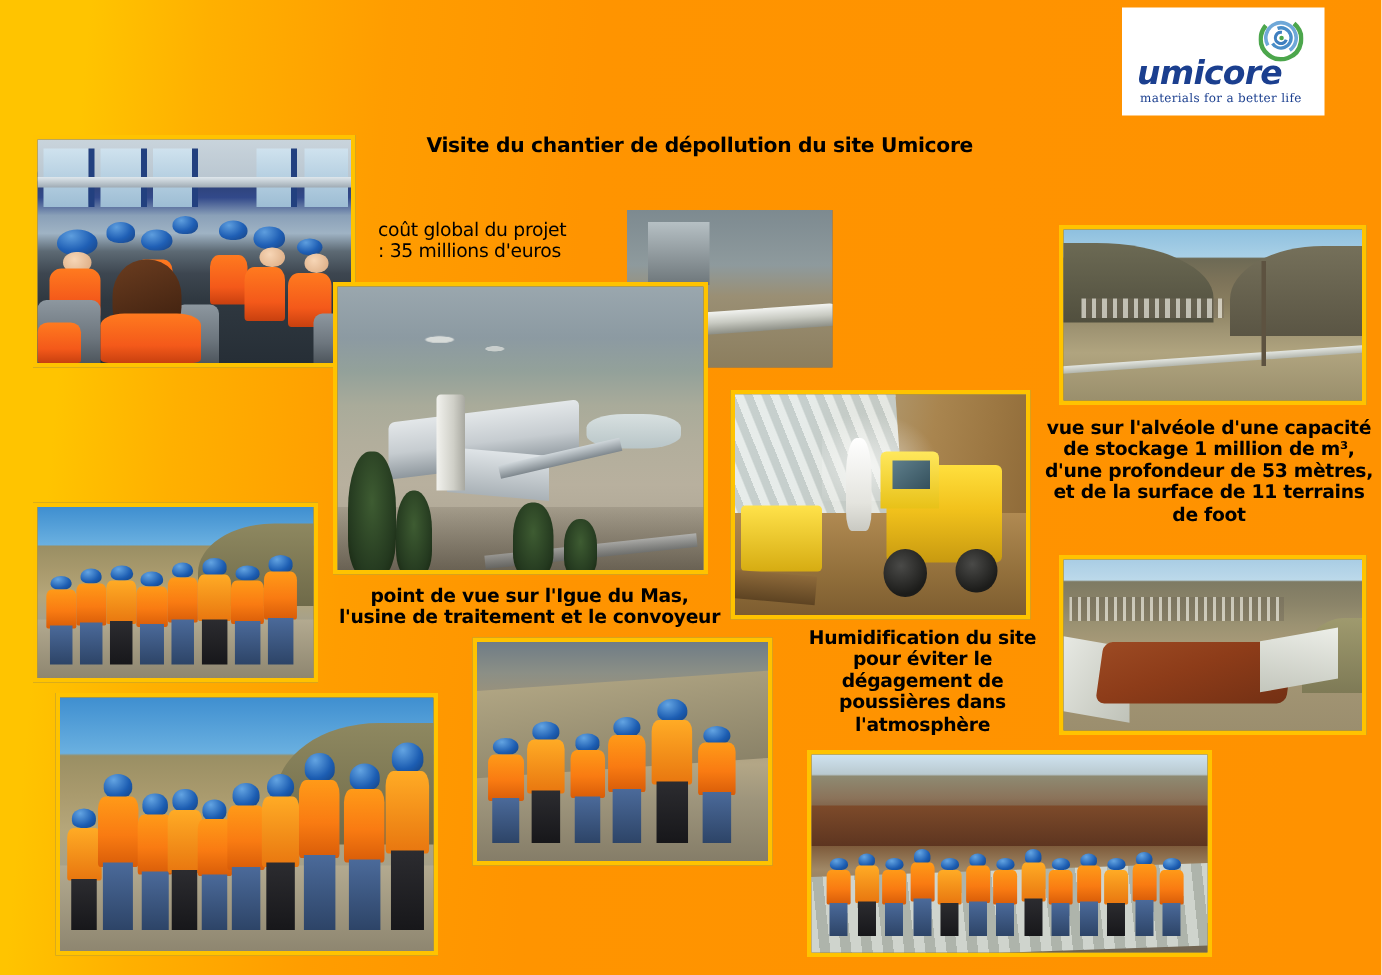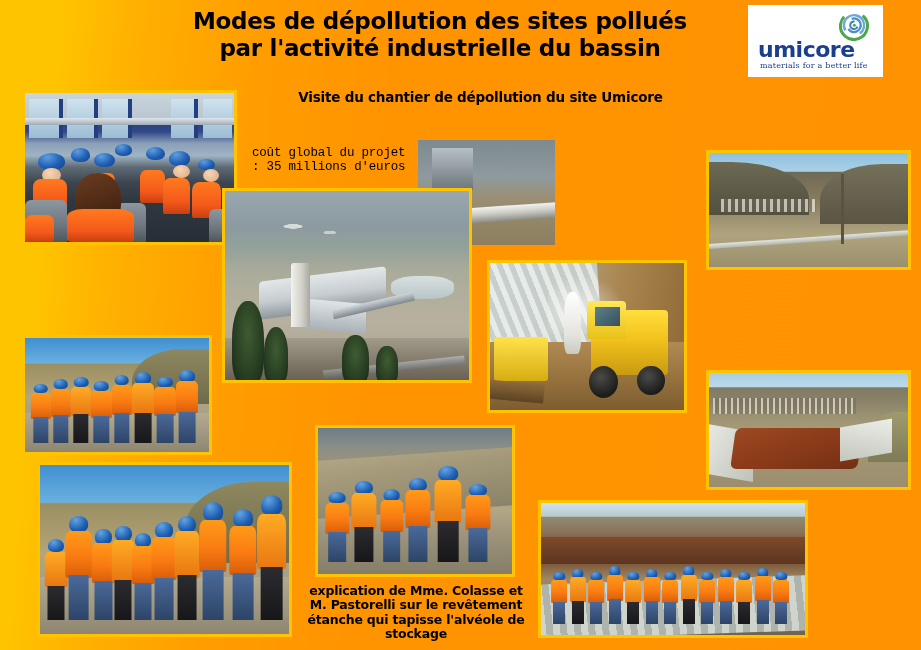--- a/index.html
+++ b/index.html
@@ -353,52 +353,50 @@
     position:absolute; left:748px; top:5px; width:135px; height:72px;
     background:#ffffff;
   }
   #logo .mark {
     position:absolute; right:14px; top:6px; width:30px; height:30px;
   }
   #logo .wordmark {
     position:absolute; left:10px; top:34px;
     font-family:"DejaVu Sans", sans-serif;
     font-weight:bold; font-size:22px; color:#1b3f8f;
-    letter-spacing:-0.5px; line-height:1;
+    letter-spacing:-0.5px; line-height:1;font-style:italic;
   }
   #logo .tagline {
     position:absolute; left:12px; top:56px;
     font-family:"DejaVu Serif", serif;
     font-size:8px; color:#1b3f8f;
     letter-spacing:0.2px;
   }
 </style>
 </head>
 <body>
 
 <div id="poster">
 
-  <div class="title" style="left:160px; top:8px; width:560px; font-size:23px;">Modes de dépollution des sites pollués
-par l'activité industrielle du bassin</div>
 
   <div id="logo">
     <div class="mark">
       <svg viewBox="0 0 40 40" width="40" height="40" style="width:100%;height:100%;">
         <path d="M20 2 A18 18 0 1 1 19.9 2 Z" fill="none" stroke="#4CA64C" stroke-width="4" stroke-dasharray="85 40" transform="rotate(40 20 20)"></path>
         <circle cx="20" cy="19" r="13.5" fill="none" stroke="#6fa8d8" stroke-width="3.2" stroke-dasharray="62 30" transform="rotate(150 20 19)"></circle>
         <circle cx="20" cy="19" r="9" fill="none" stroke="#4a8ec8" stroke-width="3" stroke-dasharray="40 22" transform="rotate(250 20 19)"></circle>
         <circle cx="20" cy="19" r="5" fill="none" stroke="#3f7fbf" stroke-width="2.8" stroke-dasharray="22 12" transform="rotate(20 20 19)"></circle>
         <circle cx="20.5" cy="19" r="2" fill="#4CA64C"></circle>
       </svg>
     </div>
     <div class="wordmark">umicore</div>
     <div class="tagline">materials for a better life</div>
   </div>
 
-  <div class="cap" style="left:268px; top:90px; width:425px; font-size:13.5px;">Visite du chantier de dépollution du site Umicore</div>
+  <div class="cap" style="left:254px; top:90px; width:425px; font-size:13.5px;">Visite du chantier de dépollution du site Umicore</div>
 
   <div class="photo frame" id="p-bus" style="left:22px; top:90px; width:215px; height:155px;">
     <div class="inner">
       <div class="win" style="left:2%; width:16%;"></div>
       <div class="win" style="left:20%; width:15%;"></div>
       <div class="win" style="left:37%; width:14%;"></div>
       <div class="win" style="left:70%; width:13%;"></div>
       <div class="win" style="left:85%; width:14%; border-right:none;"></div>
       <div class="rail"></div>
 
@@ -422,21 +420,21 @@
       <div class="seat" style="left:0%;  bottom:0; width:20%; height:28%;"></div>
       <div class="seat" style="left:44%; bottom:0; width:14%; height:26%;"></div>
       <div class="seat" style="left:88%; bottom:0; width:14%; height:22%;"></div>
 
       <div class="hair" style="left:24%; top:54%; width:22%; height:34%;"></div>
       <div class="vest" style="left:20%; bottom:0; width:32%; height:22%;"></div>
       <div class="vest" style="left:0%;  bottom:0; width:14%; height:18%;"></div>
     </div>
   </div>
 
-  <div class="cap" style="left:252px; top:146px; width:170px; font-size:12.5px; text-align:left; font-weight:normal;font-family:Liberation Mono, monospace;">coût global du projet
+  <div class="cap" style="left:252px; top:146px; width:170px; font-size:12.5px; text-align:left; font-weight:normal;">coût global du projet
 : 35 millions d'euros</div>
 
   <div class="photo" id="p-pipe" style="left:418px; top:140px; width:137px; height:105px;">
     <div class="inner">
       <div class="struct"></div>
       <div class="pipe"></div>
     </div>
   </div>
 
 
@@ -461,20 +459,25 @@
       <div class="convey"></div>
       <div class="convey2"></div>
       <div class="darkslope"></div>
       <div class="tree" style="left:3%;  width:13%; height:44%;"></div>
       <div class="tree" style="left:16%; width:10%; height:30%;"></div>
       <div class="tree" style="left:48%; width:11%; height:26%;"></div>
       <div class="tree" style="left:62%; width:9%;  height:20%;"></div>
     </div>
   </div>
 
+  <div class="cap" style="left:692px; top:278px; width:228px; font-size:12.5px;">vue sur l'alvéole d'une capacité
+de stockage 1 million de m³,
+d'une profondeur de 53 mètres,
+et de la surface de 11 terrains
+de foot</div>
 
 
   <div class="photo frame" id="p-truck" style="left:487px; top:260px; width:200px; height:153px;">
     <div class="inner">
       <div class="liner"></div>
       <div class="dirt"></div>
       <div class="spray"></div>
       <div class="worker"></div>
       <div class="dozer"></div>
       <div class="blade"></div>
@@ -526,31 +529,38 @@
           <i class="l"></i>
         </div>
       <div class="person" style="left:82%; width:12%; height:64%;">
           <i class="h"></i>
           <i class="b"></i>
           <i class="l"></i>
         </div>
     </div>
   </div>
 
+  <div class="cap" style="left:222px; top:390px; width:262px; font-size:12.5px;">point de vue sur l'Igue du Mas,
+l'usine de traitement et le convoyeur</div>
 
   <div class="photo frame" id="p-alv" style="left:706px; top:370px; width:205px; height:120px;">
     <div class="inner">
       <div class="villageStrip"></div>
       <div class="grassR"></div>
       <div class="linerL"></div>
       <div class="cell"></div>
       <div class="linerR"></div>
     </div>
   </div>
 
+  <div class="cap" style="left:530px; top:418px; width:170px; font-size:12.5px;">Humidification du site
+pour éviter le
+dégagement de
+poussières dans
+l'atmosphère</div>
 
   <div class="photo frame groupphoto" id="p-expl" style="left:315px; top:425px; width:200px; height:152px;">
     <div class="inner">
       <div class="slope"></div>
       <div class="person" style="left:4%;  width:12%; height:48%;">
           <i class="h"></i>
           <i class="b"></i>
           <i class="l"></i>
         </div>
       <div class="person dark" style="left:17%; width:13%; height:56%;">
@@ -703,18 +713,14 @@
           <i class="l"></i>
         </div>
       <div class="person" style="left:88%; width:6%; height:40%;">
           <i class="h"></i>
           <i class="b"></i>
           <i class="l"></i>
         </div>
     </div>
   </div>
 
-  <div class="cap" style="left:300px; top:584px; width:232px; font-size:12.5px;">explication de Mme. Colasse et
-M. Pastorelli sur le revêtement
-étanche qui tapisse l'alvéole de
-stockage</div>
 
 </div>
 
 </body></html>

